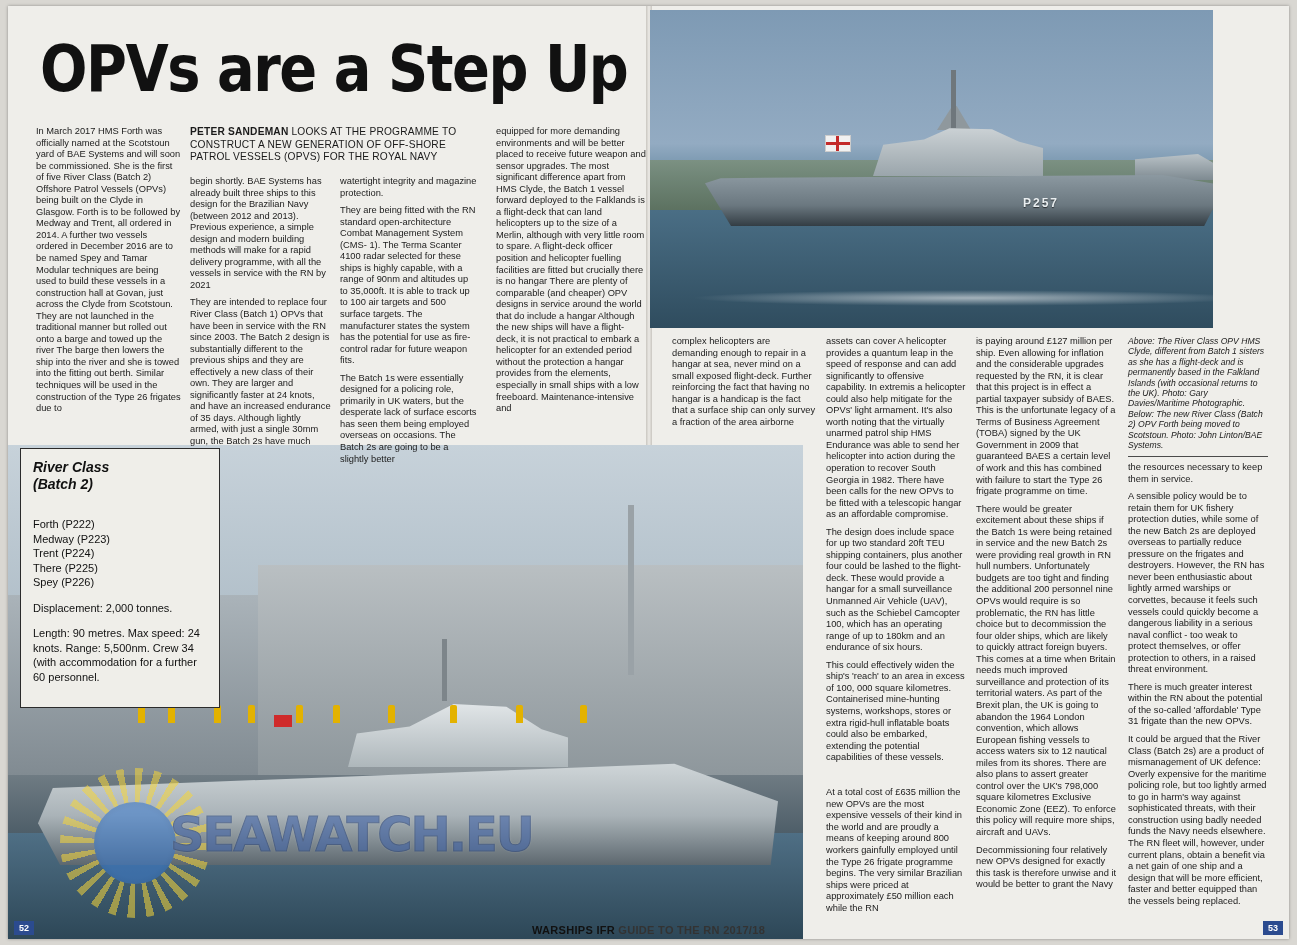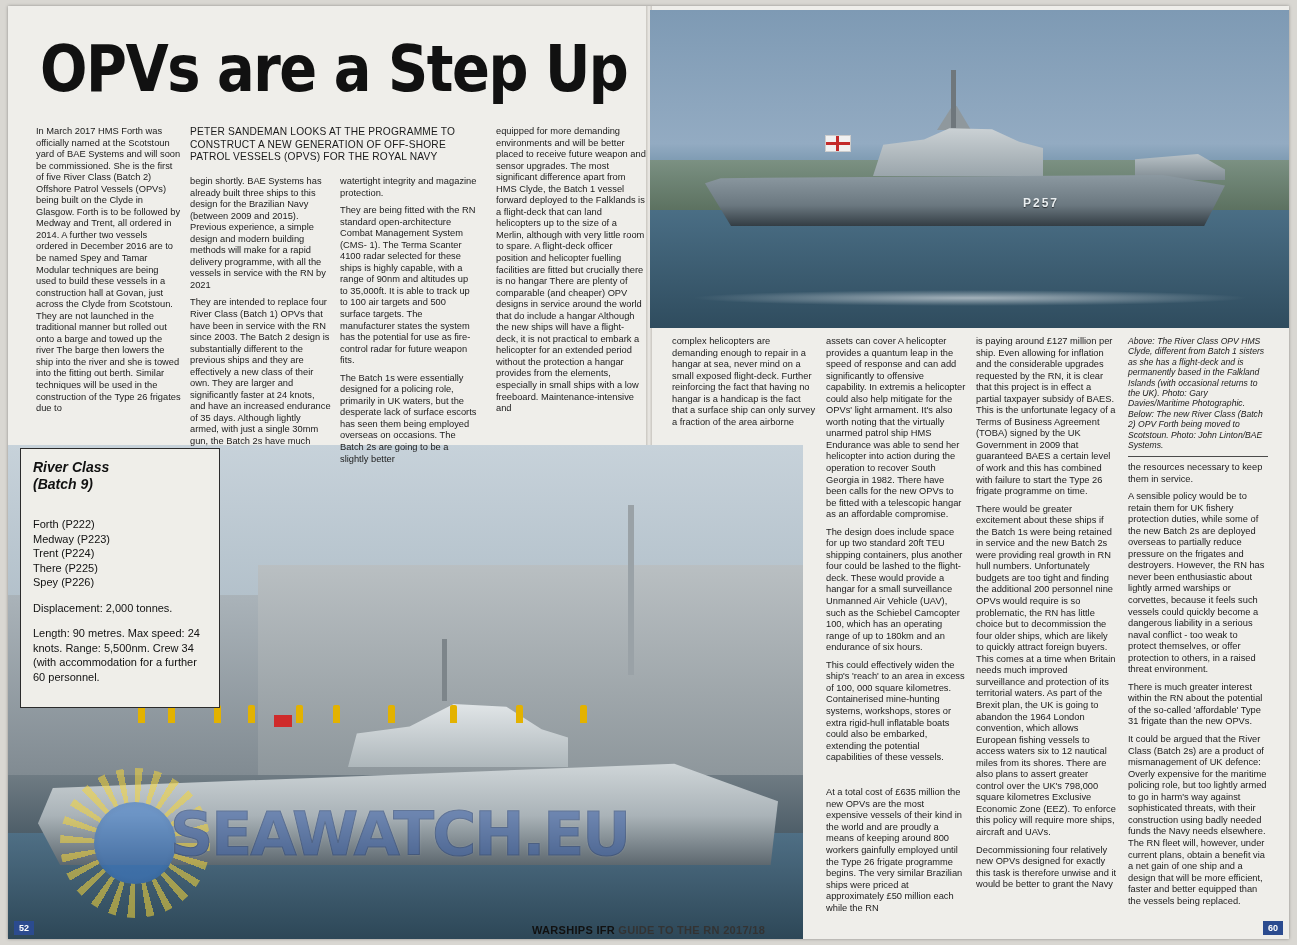--- a/index.html
+++ b/index.html
@@ -35,21 +35,21 @@
     transform:scaleX(0.97);
     transform-origin:left top;
   }
   
   .standfirst{
     position:absolute;left:190px;top:126px;width:290px;
     font-size:10.2px;line-height:12.6px;color:#1a1a1a;
     text-transform:uppercase;
     letter-spacing:.2px;
   }
-  .standfirst b{font-weight:normal;}
+  .standfirst b{font-weight:bold;}
   
   .col{
     position:absolute;
     font-size:9.3px;
     line-height:11.55px;
     color:#1b1b1b;
     text-align:left;
     hyphens:auto;
   }
   .col p{margin:0 0 6px 0;}
@@ -68,23 +68,24 @@
   .caption{
     position:absolute;left:1128px;top:336px;width:140px;
     font-size:8.6px;line-height:10.4px;color:#1b1b1b;
     font-style:italic;
   }
   .caption .rule{
     border-bottom:1px solid #4a4a4a;margin-top:6px;width:100%;
   }
   
   .photo-top{
-    position:absolute;left:650px;top:10px;width:639px;height:318px;
+    position:absolute;left:650px;top:10px;width:517px;height:318px;
     background:linear-gradient(#7e9ab4 0%,#93abc2 42%,#6d8ea6 52%,#4f7085 72%,#3d5b6e 100%);
     overflow:hidden;
+    padding-left:46px;
   }
   .sea{
     position:absolute;left:0;bottom:0;width:100%;height:118px;
     background:linear-gradient(#4a6e85,#2f4c5e);
   }
   .sky-land{
     position:absolute;left:0;top:150px;width:100%;height:62px;
     background:linear-gradient(#7b8f7a,#55684f);
     opacity:.85;
   }
@@ -204,21 +205,21 @@
   .specbox .stats{margin-top:0;}
   
   .watermark{
     position:absolute;left:40px;top:760px;width:700px;height:170px;
     pointer-events:none;
     opacity:.55;
   }
   .wm-text{
     position:absolute;left:130px;top:38px;
     font-family:"DejaVu Sans", sans-serif;
-    font-weight:bold;font-size:60px;line-height:72px;
+    font-weight:bold;font-size:48px;line-height:72px;
     color:#3a5fa8;
     letter-spacing:-2px;
     -webkit-text-stroke:1px #24407a;
     text-shadow:0 0 2px rgba(255,255,255,.5);
   }
   .wm-burst{
     position:absolute;left:20px;top:8px;width:150px;height:150px;
     background:
       conic-gradient(from 0deg,#f6d63a 0 6deg,transparent 6deg 15deg,
       #f6d63a 15deg 21deg,transparent 21deg 30deg,
@@ -314,21 +315,21 @@
       <div class="worker" style="left:452px"></div>
     </div>
   </div>
 
   <div class="headline">OPVs are a Step Up</div>
 
   <div class="standfirst"><b>PETER SANDEMAN</b><span> LOOKS AT THE PROGRAMME TO CONSTRUCT A NEW GENERATION OF OFF-SHORE PATROL VESSELS (OPVs) FOR THE ROYAL NAVY</span></div>
 
   <div class="col" id="c1">In March 2017 HMS Forth was officially named at the Scotstoun yard of BAE Systems and will soon be commissioned. She is the first of five River Class (Batch 2) Offshore Patrol Vessels (OPVs) being built on the Clyde in Glasgow. Forth is to be followed by Medway and Trent, all ordered in 2014. A further two vessels  ordered in December 2016  are to be named Spey and Tamar  Modular techniques are being used to build these vessels in a construction hall at Govan, just across the Clyde from Scotstoun. They are not launched in the traditional manner  but rolled out onto a barge and towed up the river  The barge then lowers the ship into the river and she is towed into the fitting out berth. Similar techniques will be used in the construction of the Type 26 frigates due to</div>
   <div class="col" id="c2">
-      <p>begin shortly. BAE Systems has already built three ships to this design for the Brazilian Navy (between 2009 and 2015). Previous experience, a simple design and modern building methods will make for a rapid delivery programme, with all the vessels in service with the RN by 2021</p>
+      <p>begin shortly. BAE Systems has already built three ships to this design for the Brazilian Navy (between 2012 and 2013). Previous experience, a simple design and modern building methods will make for a rapid delivery programme, with all the vessels in service with the RN by 2021</p>
       <p>They are intended to replace four River Class (Batch 1) OPVs that have been in service with the RN since 2003. The Batch 2 design is substantially different to the previous ships and they are effectively a new class of their own. They are larger and significantly faster at 24 knots, and have an increased endurance of 35 days. Although lightly armed, with just a single 30mm gun, the Batch 2s have much better</p>
     </div>
   <div class="col" id="c3">
       <p>watertight integrity and magazine protection.</p>
       <p>They are being fitted with the RN standard open-architecture Combat Management System (CMS- 1). The Terma Scanter 4100 radar selected for these ships is highly capable, with a range of 90nm and altitudes up to 35,000ft. It is able to track up to 100 air targets and 500 surface targets. The manufacturer states the system has the potential for use as fire-control radar for future weapon fits.</p>
       <p>The Batch 1s were essentially designed for a policing role, primarily in UK waters, but the desperate lack of surface escorts has seen them being employed overseas on occasions. The Batch 2s are going to be a slightly better</p>
     </div>
   <div class="col" id="c4">equipped for more demanding environments and will be better placed to receive future weapon and sensor upgrades. The most significant difference  apart from HMS Clyde, the Batch 1 vessel forward deployed to the Falklands  is a flight-deck that can land helicopters up to the size of a Merlin, although with very little room to spare. A flight-deck officer position and helicopter fuelling facilities are fitted but crucially there is no hangar  There are plenty of comparable (and cheaper) OPV designs in service around the world that do include a hangar  Although the new ships will have a flight-deck, it is not practical to embark a helicopter for an extended period without the protection a hangar provides from the elements, especially in small ships with a low freeboard. Maintenance-intensive and</div>
   <div class="col" id="c5">complex helicopters are demanding enough to repair in a hangar at sea, never mind on a small exposed flight-deck. Further reinforcing the fact that having no hangar is a handicap is the fact that a surface ship can only survey a fraction of the area airborne</div>
   <div class="col" id="c6">
@@ -351,21 +352,21 @@
     </div>
 
   <div class="caption">
     <span>Above: The River Class OPV HMS Clyde, different from Batch 1 sisters as she has a flight-deck and is permanently based in the Falkland Islands (with occasional returns to the UK). Photo: Gary Davies/Maritime Photographic. Below: The new River Class (Batch 2) OPV Forth being moved to Scotstoun. Photo: John Linton/BAE Systems.</span>
     <div class="rule"></div>
   </div>
 
   <div class="specbox">
     <h3>
       <span>River Class</span><br>
-      <span>(Batch 9)</span>
+      <span>(Batch 2)</span>
     </h3>
     <div>
       <p class="ship">Forth (P222)</p>
       <p class="ship">Medway (P223)</p>
       <p class="ship">Trent (P224)</p>
       <p class="ship">There (P225)</p>
       <p class="ship">Spey (P226)</p>
     </div>
     <div class="stats">
         <p>Displacement: 2,000 tonnes.</p>
@@ -374,17 +375,17 @@
   </div>
 
   <div class="watermark">
     <div class="wm-burst">
       <div class="wm-burst-inner"></div>
     </div>
     <div class="wm-text">SEAWATCH.EU</div>
   </div>
 
   <div class="folio" id="folio-left">52</div>
-  <div class="folio" id="folio-right">60</div>
+  <div class="folio" id="folio-right">53</div>
   <div class="footer-center">
     <span class="brand">WARSHIPS IFR</span><span class="rest"> GUIDE TO THE RN 2017/18</span>
   </div>
 </div>
 
 </body></html>

